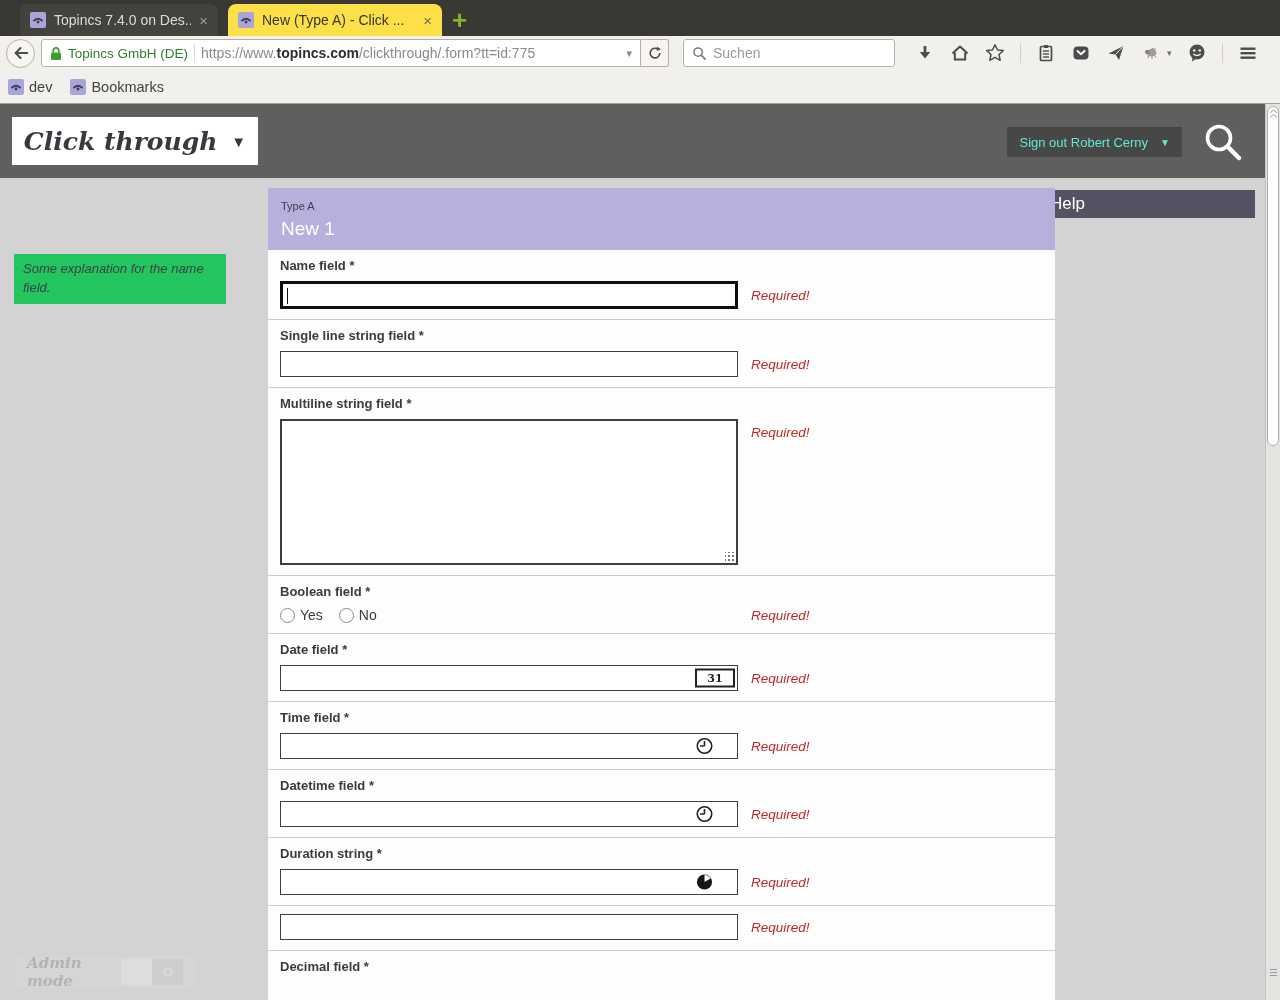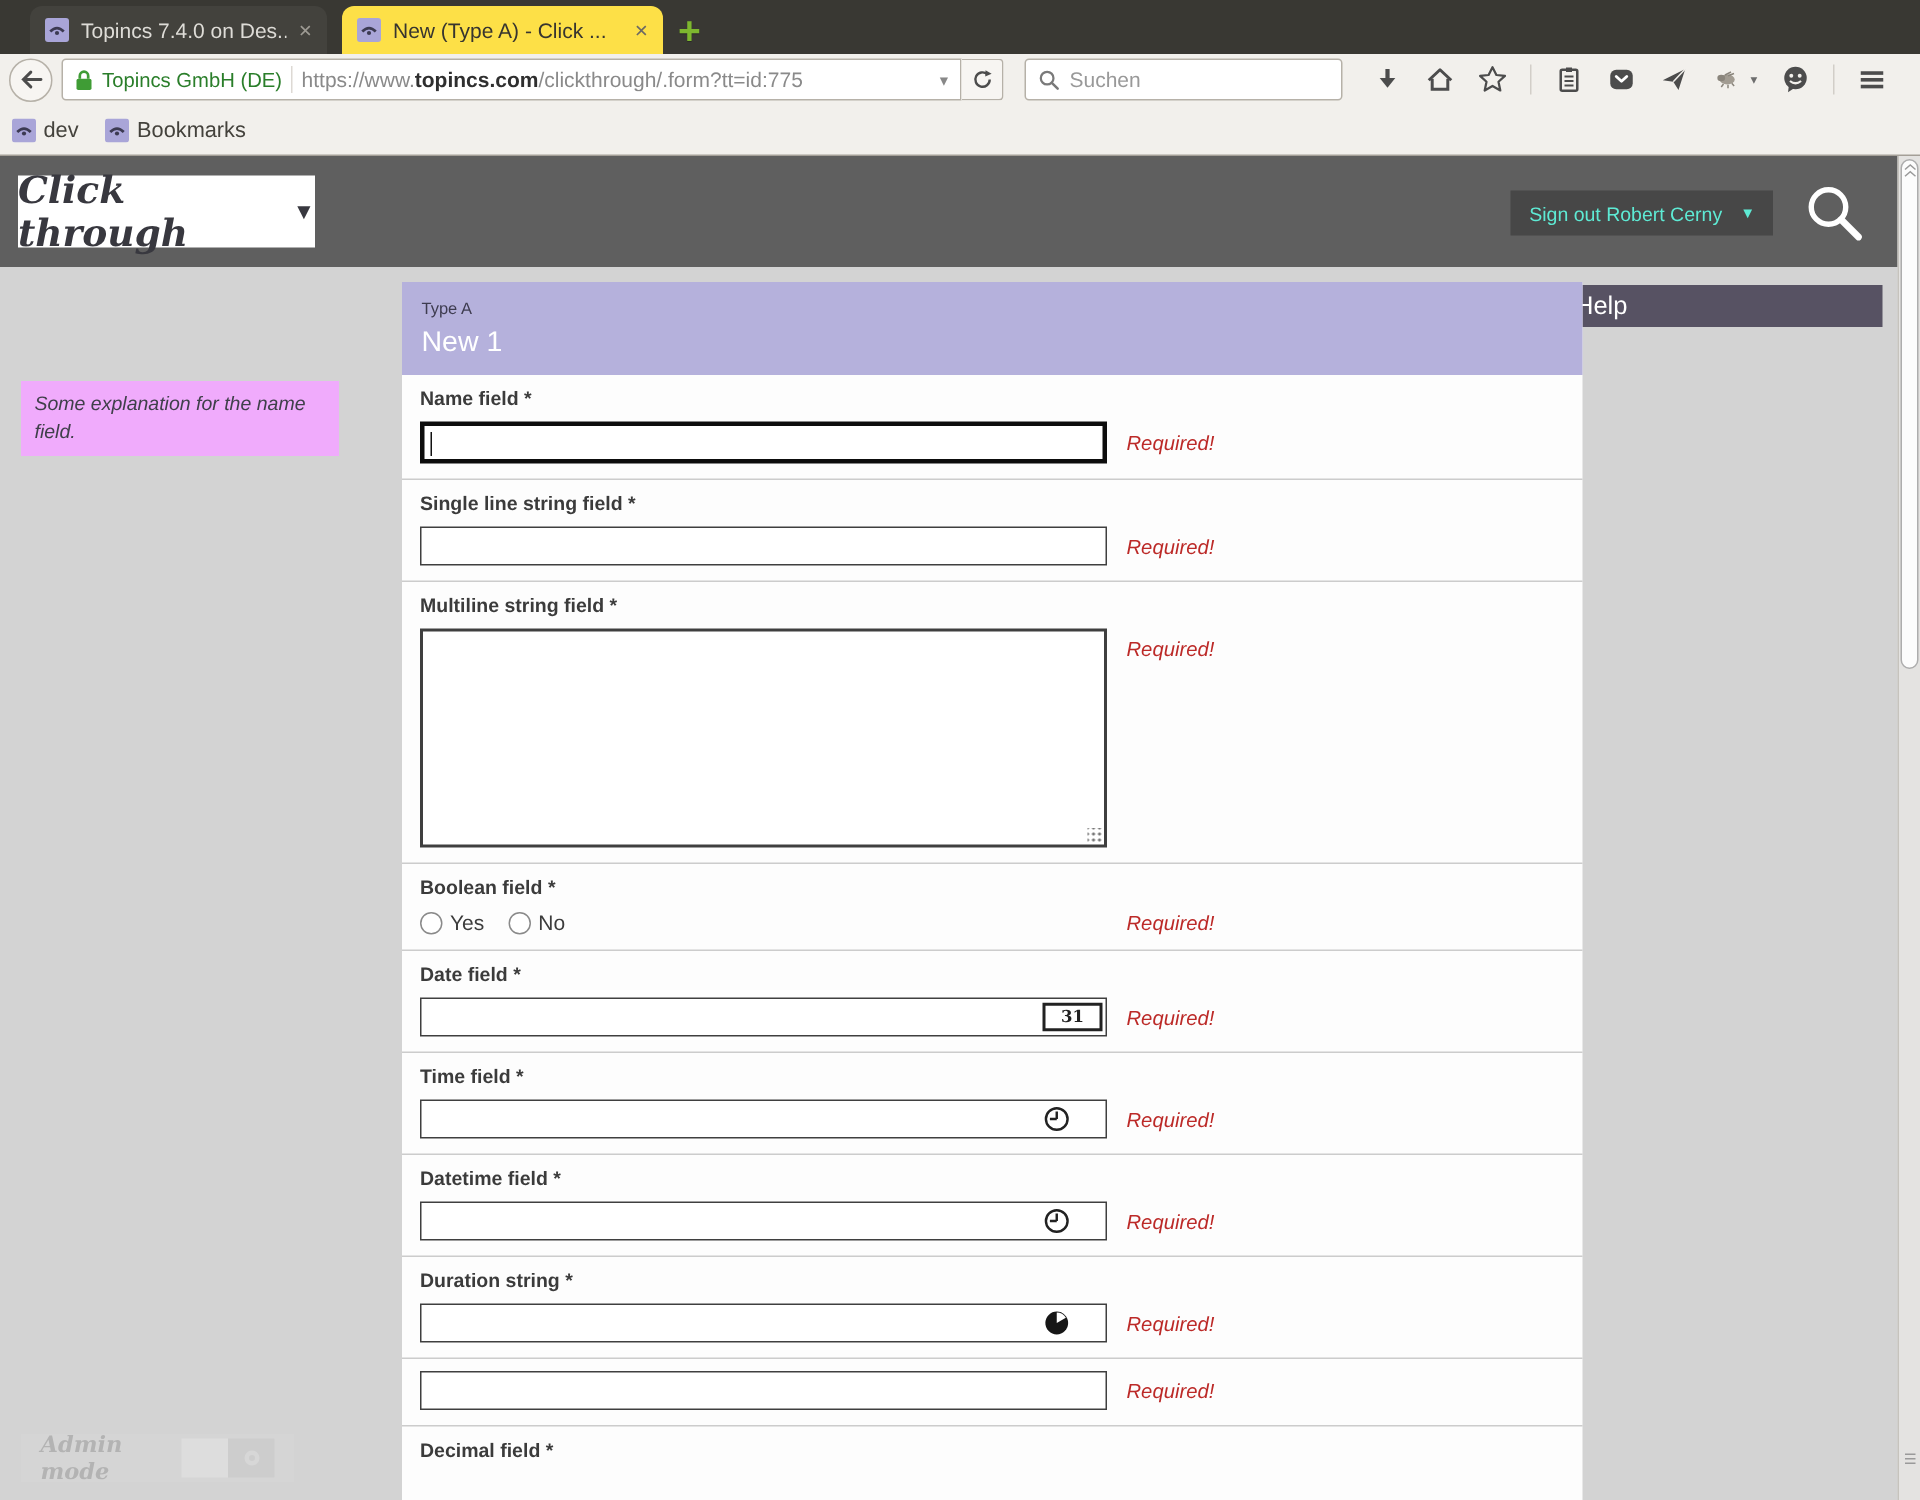--- a/index.html
+++ b/index.html
@@ -30,30 +30,30 @@
   .tbicons { display:flex; align-items:center; gap:15px; margin-left:14px; }
   .tbsep { width:1px; height:20px; background:#d2cec8; }
   .caret-small { font-size:9px; color:#6d6d6d; margin-left:-9px; }
 
   .bookmarksbar { height:34px; background:#f2f0ec; border-bottom:1px solid #a49f97; display:flex; align-items:center; padding:0 8px; gap:18px; }
   .bmitem { display:flex; align-items:center; gap:5px; font-size:14.5px; color:#44423c; }
 
   
   .web { position:relative; height:896px; background:#d3d3d3; overflow:hidden; }
   .app-header { height:74px; background:#5f5f5f; position:relative; }
-  .logo { position:absolute; left:12px; top:13px; width:198px; height:48px; background:#fff; display:flex; align-items:center; justify-content:center; gap:14px; }
+  .logo { position:absolute; left:12px; top:13px; width:246px; height:48px; background:#fff; display:flex; align-items:center; justify-content:center; gap:14px; }
   .logo .word { font-family:"DejaVu Serif", serif; font-style:italic; font-weight:bold; font-size:25px; color:#38383f; }
   .logo .tri { color:#38383f; font-size:15px; }
   .signout { position:absolute; right:98px; top:23px; height:30px; background:#474747; color:#5eead4; font-size:13px; display:flex; align-items:center; gap:12px; padding:0 12px; }
   .signout .tri { font-size:10px; }
   .hdr-search { position:absolute; right:36px; top:17px; }
 
   .help-bar { position:absolute; left:1038px; top:86px; width:217px; height:28px; background:#575263; color:#fff; font-size:17px; display:flex; align-items:center; padding-left:12px; }
 
-  .note { position:absolute; left:14px; top:150px; width:212px; background:#f0abfc; padding:6px 9px; font-style:italic; font-size:13px; color:#3f3f4a; line-height:1.45; }
+  .note { position:absolute; left:14px; top:150px; width:212px; background:#22c55e; padding:6px 9px; font-style:italic; font-size:13px; color:#3f3f4a; line-height:1.45; }
 
   .content { position:absolute; left:240px; top:84px; width:787px; bottom:0; background:#fdfdfd;margin-left:28px; }
   .obj-header { height:62px; background:#b5b1dc; padding:12px 0 0 13px; }
   .obj-type { font-size:11px; color:#3e3c50; }
   .obj-title { font-size:19px; color:#fff; margin-top:6px; }
 
   .row { position:relative; padding:8px 12px 10px; border-bottom:1px solid #ccc; }
   .row:last-child { border-bottom:none; }
   .flabel { display:block; font-size:13px; font-weight:bold; color:#3b3b3b; margin-bottom:8px; }
   .ctl { display:flex; align-items:center; }

